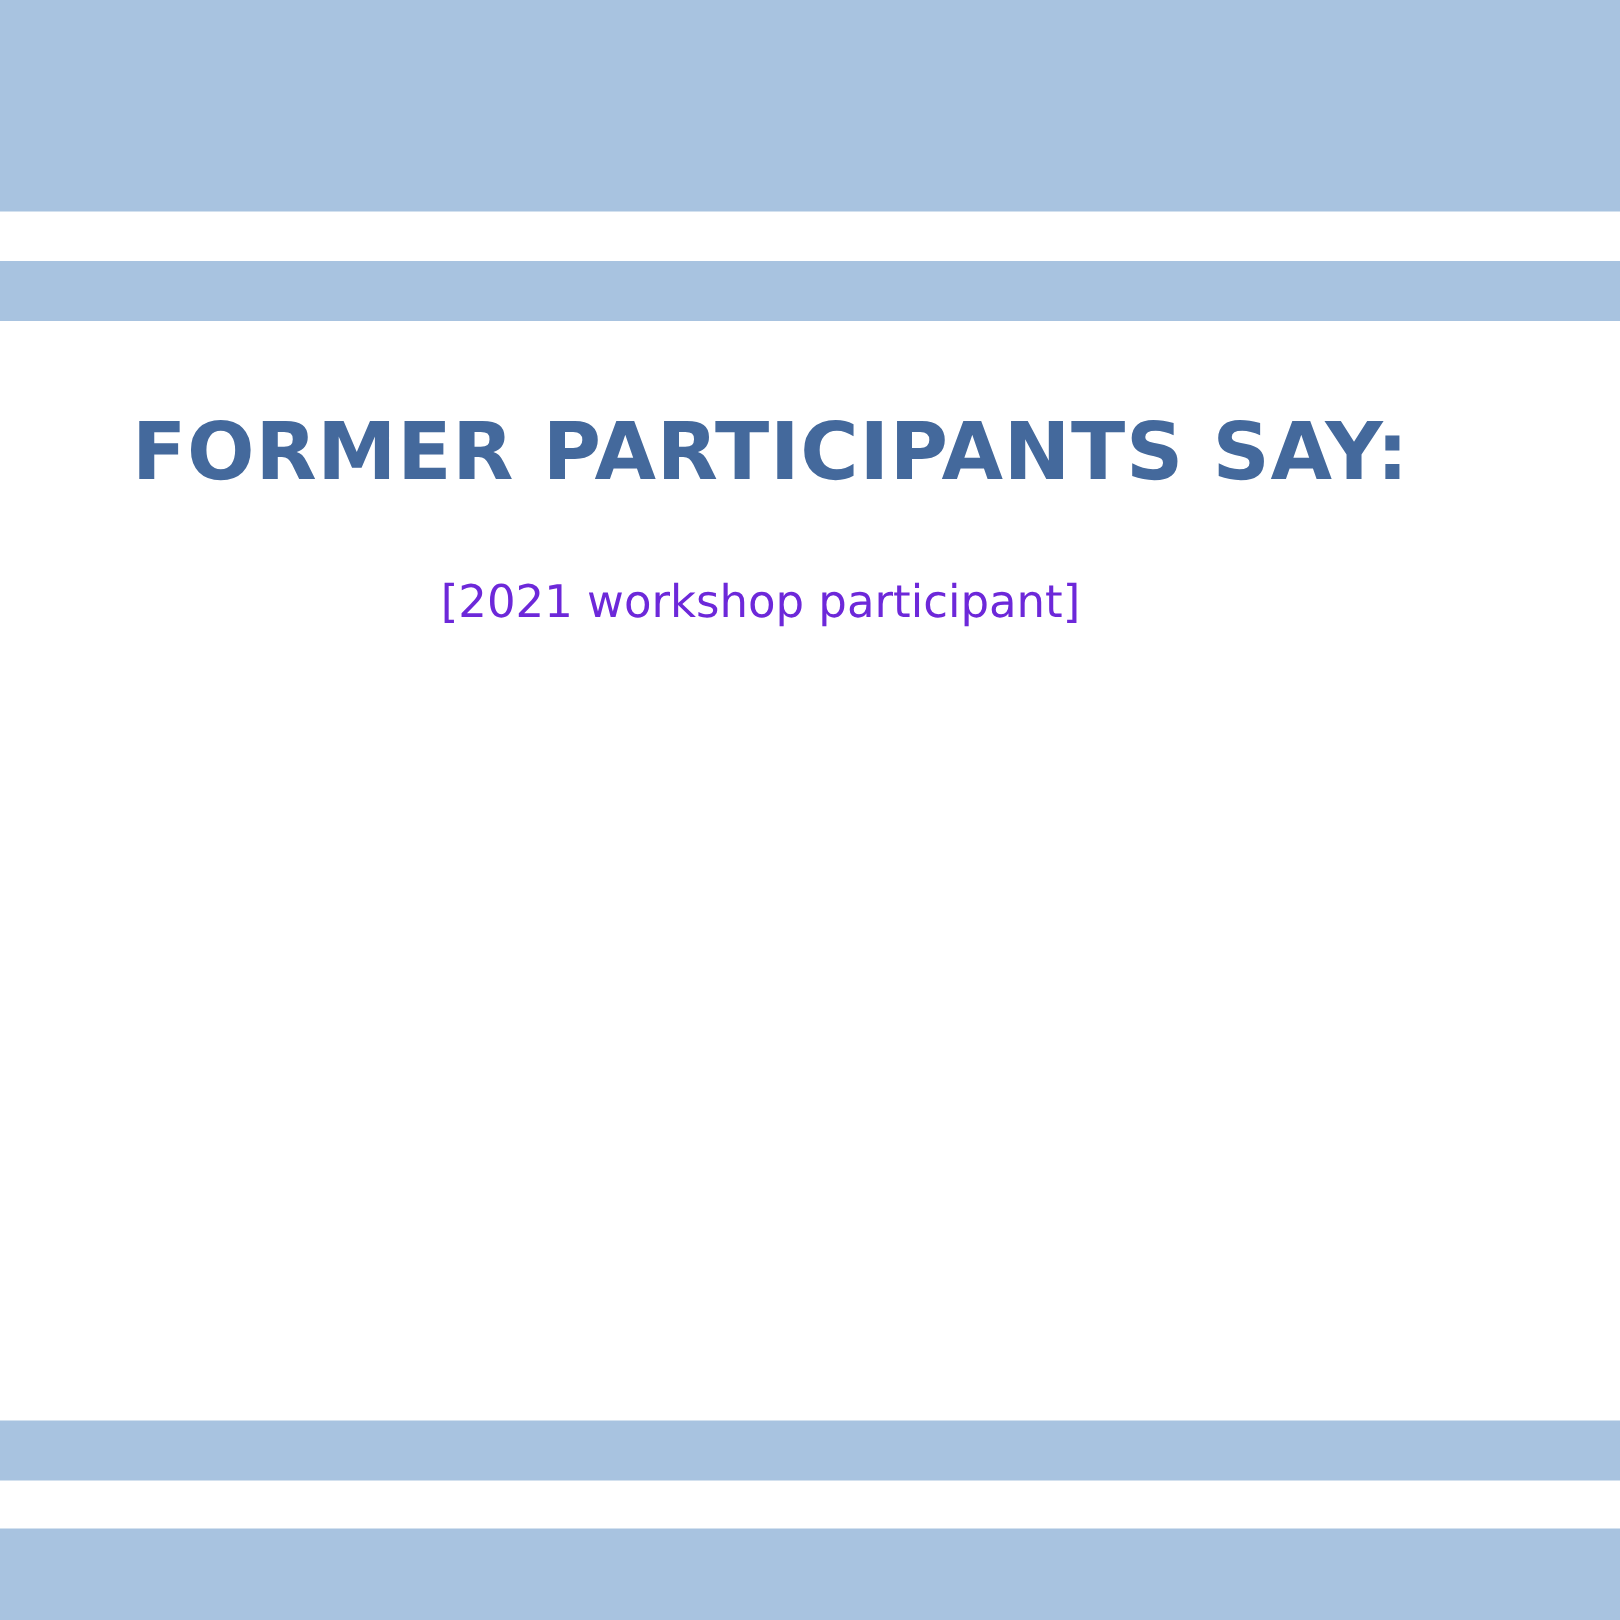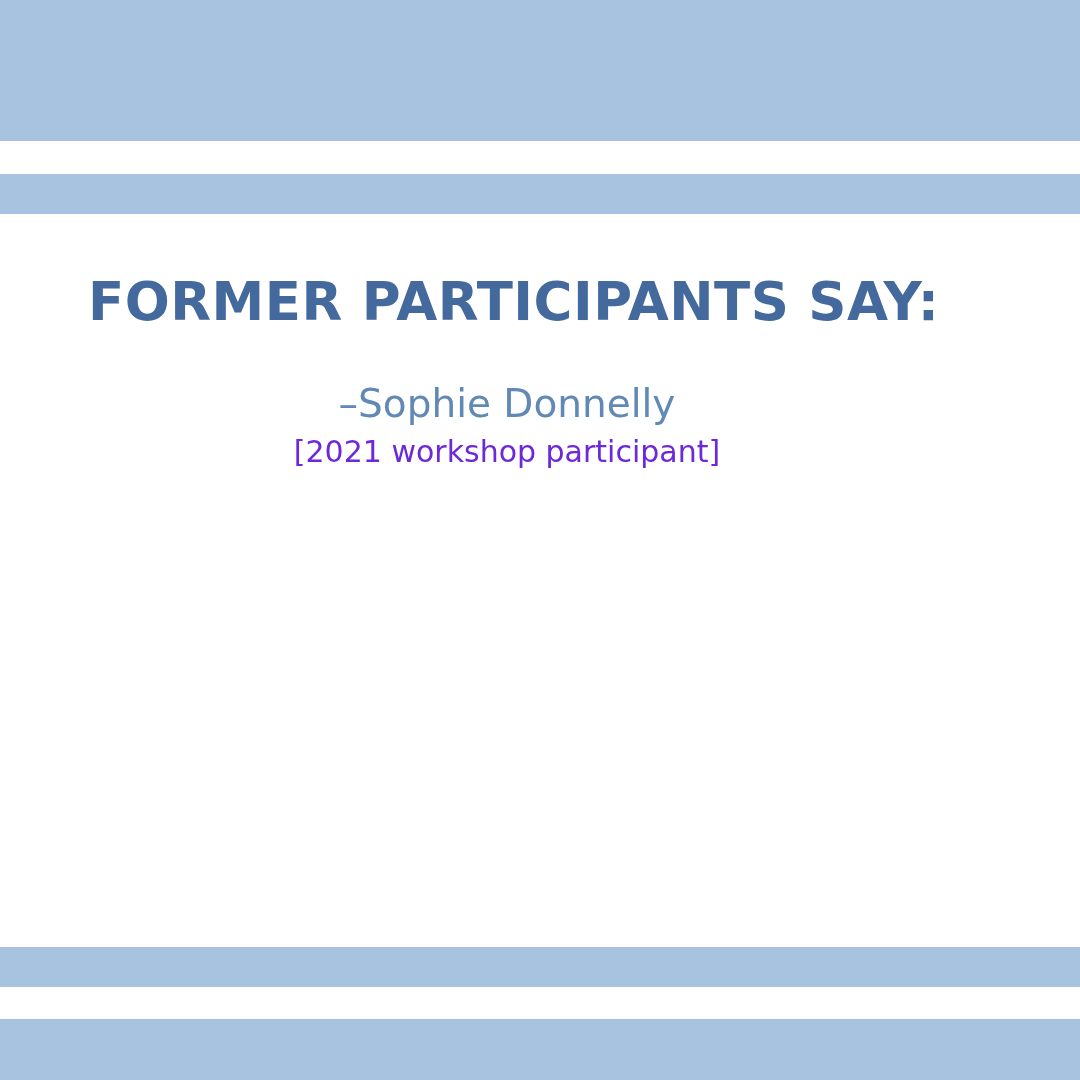--- a/index.html
+++ b/index.html
@@ -89,21 +89,20 @@
 <div class="card">
 
   <div class="band band-top-1"></div>
   <div class="band band-top-2"></div>
 
   <div class="content">
     <h1 class="headline">FORMER PARTICIPANTS SAY:</h1>
 
 
     <div class="attribution">
-      <p class="attrib-name">–Sophie Donnelly</p>
       <p class="attrib-role">[2021 workshop participant]</p>
     </div>
   </div>
 
   <div class="band band-bot-1"></div>
   <div class="band band-bot-2"></div>
 
 </div>
 
 </body></html>

